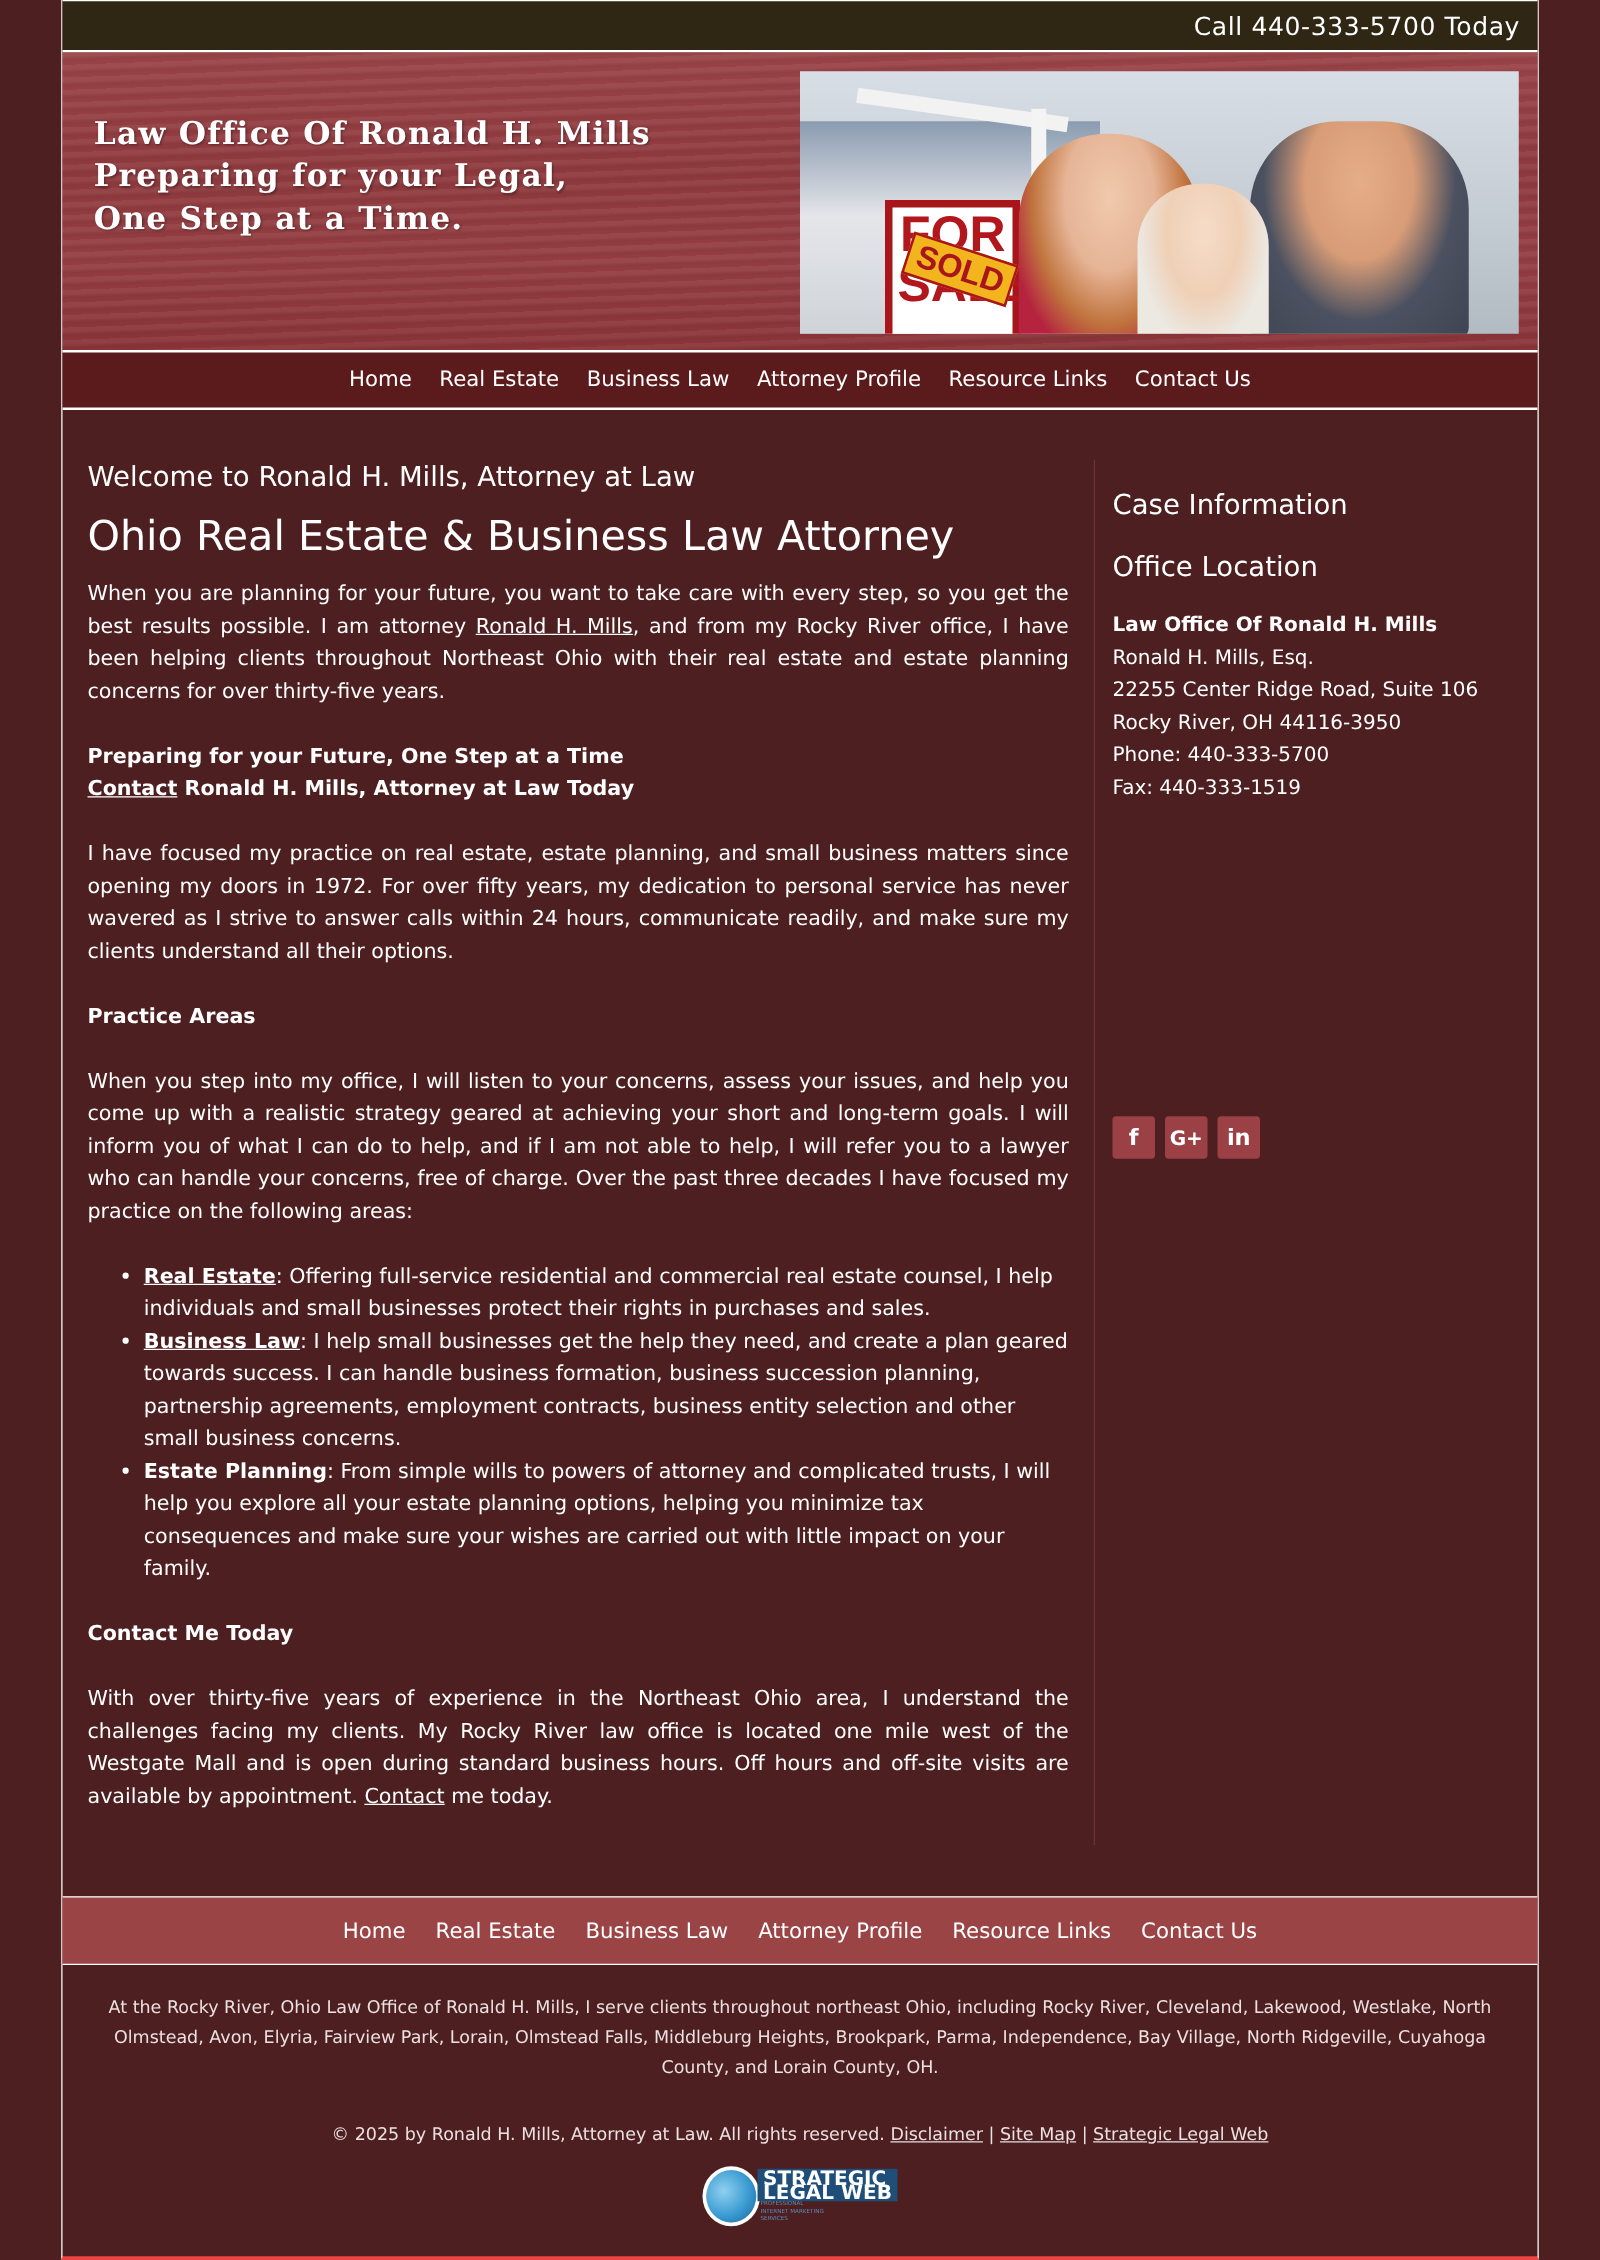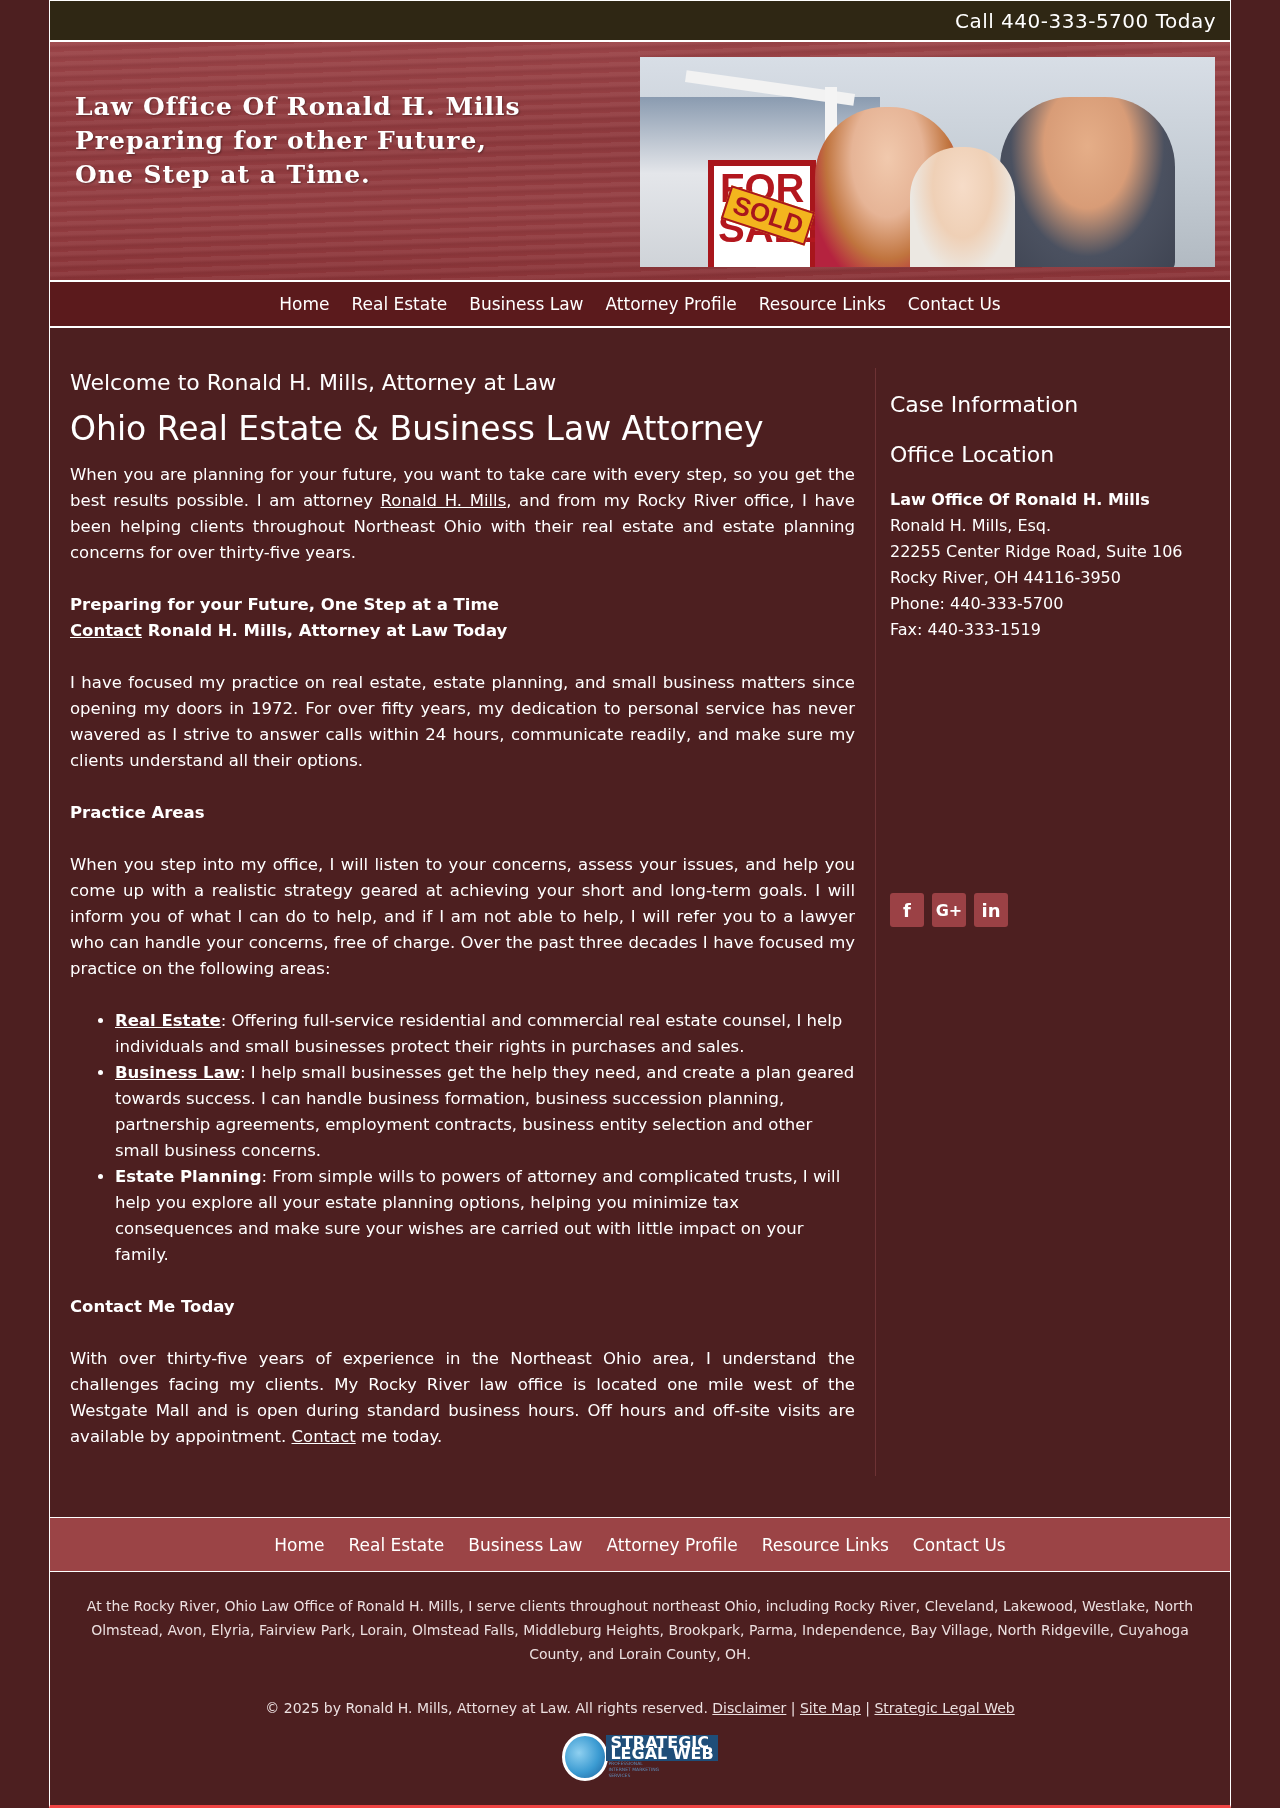--- a/index.html
+++ b/index.html
@@ -251,21 +251,21 @@
 
 <div class="page">
 
   <div class="topbar">
     <a class="phone" style="text-decoration:none;">Call 440-333-5700 Today</a>
   </div>
 
   <div class="banner">
     <div class="tagline">
       <div>Law Office Of Ronald H. Mills</div>
-      <div>Preparing for other Future,</div>
+      <div>Preparing for your Legal,</div>
       <div>One Step at a Time.</div>
     </div>
     <div class="photo">
       <div class="house"></div>
       <div class="post-h"></div>
       <div class="post-v"></div>
       <div class="sign">
         <span class="for">FOR</span>
         <span class="sale">SALE</span>
         <span class="sold">SOLD</span>

